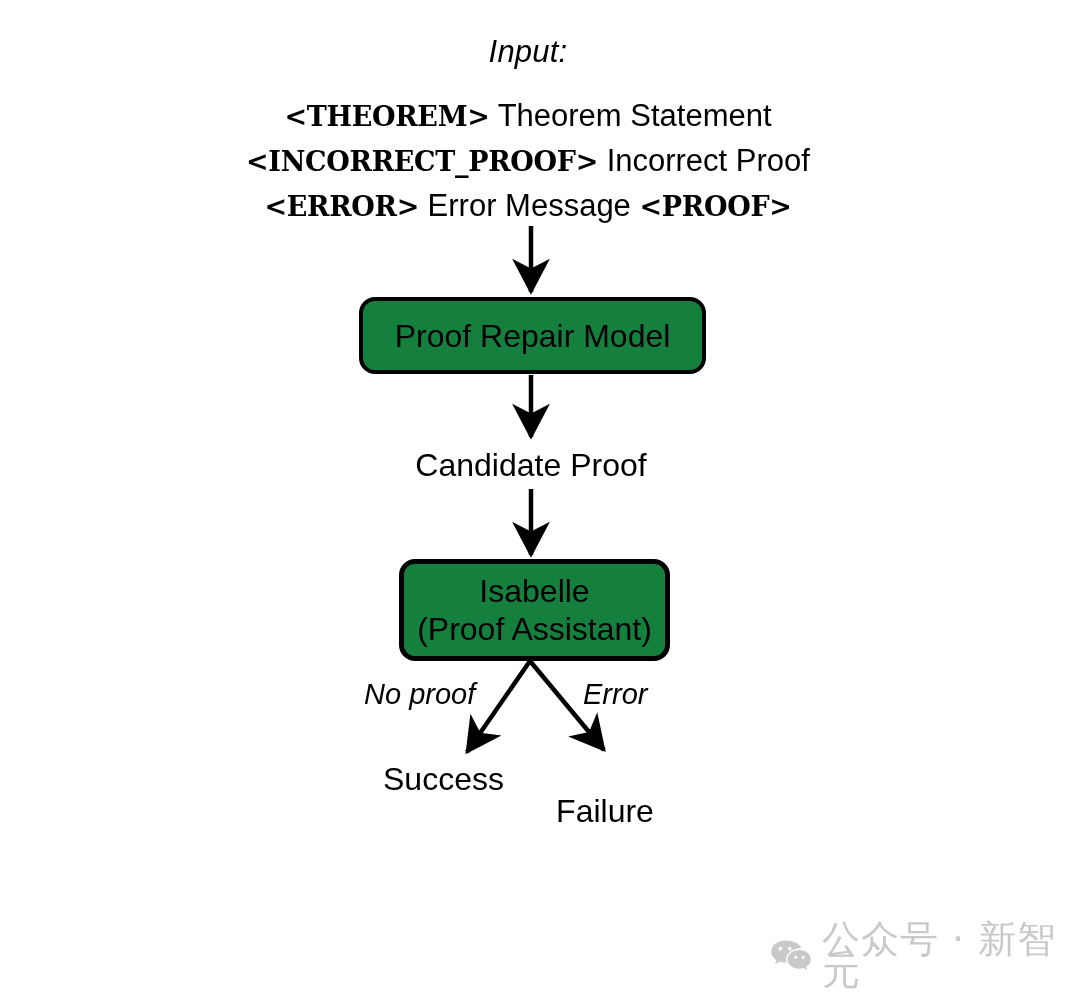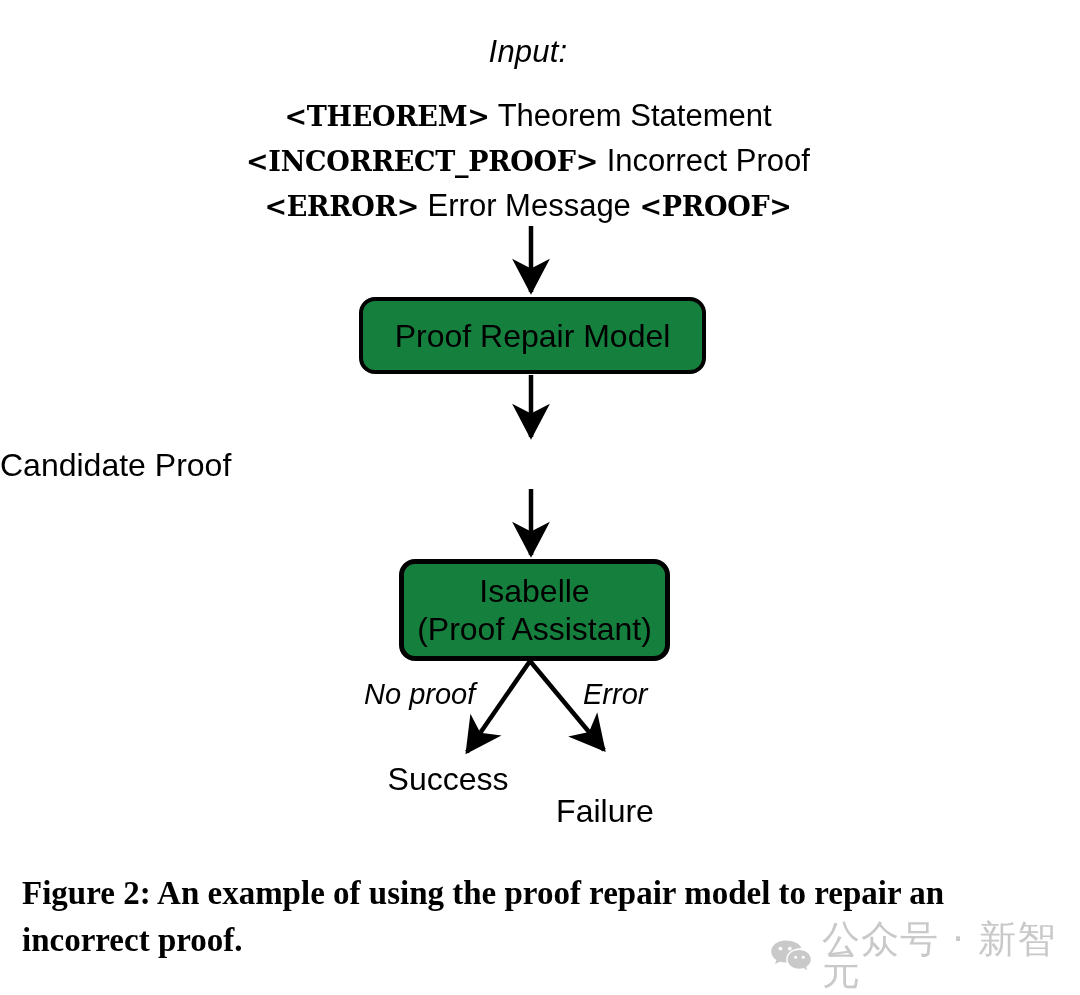--- a/index.html
+++ b/index.html
@@ -96,26 +96,27 @@
     position: absolute;
     font-size: 32px;
     line-height: 38px;
     white-space: nowrap;
     font-family: "Liberation Sans", sans-serif;
   }
   #node-candidate {
     left: 0;
     top: 446px;
     width: 1062px;
+    text-align: center;
   }
   #node-success {
     left: 383px;
     top: 760px;
     width: 130px;
-    text-align: center;
+    text-align: left;
   }
   #node-failure {
     left: 545px;
     top: 792px;
     width: 120px;
     text-align: center;
   }
 
   
   .edge-label {
@@ -228,21 +229,20 @@
       <span>(Proof Assistant)</span>
     </span>
   </div>
 
   <div class="edge-label" id="label-no-error">No proof</div>
   <div class="edge-label" id="label-error">Error</div>
 
   <div class="text-node" id="node-success">Success</div>
   <div class="text-node" id="node-failure">Failure</div>
 
-  <div class="caption">Figure 2: An example of using the proof repair model to repair an incorrect proof.</div>
 
   <div class="watermark">
     <span class="wm-logo">
       <svg width="42" height="32" viewBox="0 0 42 32" aria-hidden="true">
         <path d="M15.2 1.6 C7.3 1.6 1.2 6.6 1.2 12.6 c0 3.4 2 6.4 5.1 8.4 l-1.3 4.2 4.7 -2.5 c1.7 0.5 3.6 0.8 5.5 0.8 0.5 0 1 0 1.5 -0.1 -0.3 -1 -0.5 -2 -0.5 -3 0 -6.2 6.1 -11.2 13.7 -11.2 0.5 0 1 0 1.5 0.1 C30.2 4.9 23.5 1.6 15.2 1.6 Z" fill="#c9c9c9"></path>
         <circle cx="10.4" cy="9.6" r="1.9" fill="#ffffff"></circle>
         <circle cx="19.8" cy="9.6" r="1.9" fill="#ffffff"></circle>
         <path d="M40.8 20.4 c0 -5.1 -5.2 -9.3 -11.6 -9.3 -6.4 0 -11.6 4.2 -11.6 9.3 0 5.1 5.2 9.3 11.6 9.3 1.5 0 2.9 -0.2 4.2 -0.6 l3.9 2.1 -1.1 -3.5 c2.8 -1.7 4.6 -4.3 4.6 -7.3 Z" fill="#c9c9c9"></path>
         <circle cx="25.6" cy="18.2" r="1.5" fill="#ffffff"></circle>
         <circle cx="33.2" cy="18.2" r="1.5" fill="#ffffff"></circle>

